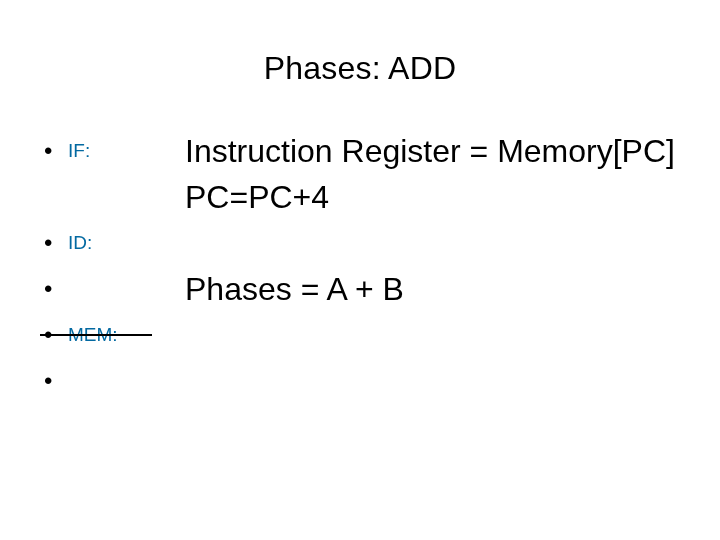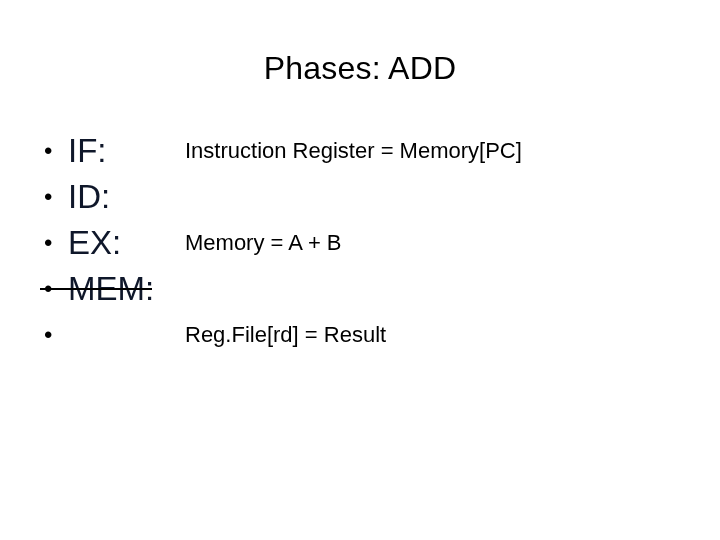--- a/index.html
+++ b/index.html
@@ -56,31 +56,31 @@
     top: 0;
     font-size: 24px;
     line-height: 46px;
     color: #000000;
   }
 
   .phase-label {
     position: absolute;
     left: 68px;
     top: 0;
-    font-size: 33px;
+    font-size: 19px;
     line-height: 46px;
     white-space: nowrap;
-    color: #0f172a;
+    color: #0369a1;
   }
 
   .phase-detail {
     position: absolute;
     left: 185px;
     top: 0;
-    font-size: 22px;
+    font-size: 32px;
     line-height: 46px;
     white-space: nowrap;
     color: #000000;
   }
 
   
   .phase-row.struck .strike-rule {
     position: absolute;
     left: 40px;
     top: 22px;
@@ -97,38 +97,39 @@
   <div class="slide-title">Phases: ADD</div>
 
   <div class="body-block">
 
     <div class="phase-row">
       <span class="bullet-glyph">•</span>
       <span class="phase-label">IF:</span>
       <span class="phase-detail">Instruction Register = Memory[PC]</span>
     </div>
 
+    <div class="phase-row">
+      <span class="phase-detail">PC=PC+4</span>
+    </div>
 
     <div class="phase-row">
       <span class="bullet-glyph">•</span>
       <span class="phase-label">ID:</span>
     </div>
 
 
     <div class="phase-row">
       <span class="bullet-glyph">•</span>
-      <span class="phase-label">EX:</span>
-      <span class="phase-detail">Memory = A + B</span>
+      <span class="phase-detail">Phases = A + B</span>
     </div>
 
     <div class="phase-row struck">
       <span class="bullet-glyph">•</span>
       <span class="phase-label">MEM:</span>
       <span class="strike-rule"></span>
     </div>
 
     <div class="phase-row">
       <span class="bullet-glyph">•</span>
-      <span class="phase-detail">Reg.File[rd] = Result</span>
     </div>
 
   </div>
 </div>
 
 </body></html>

